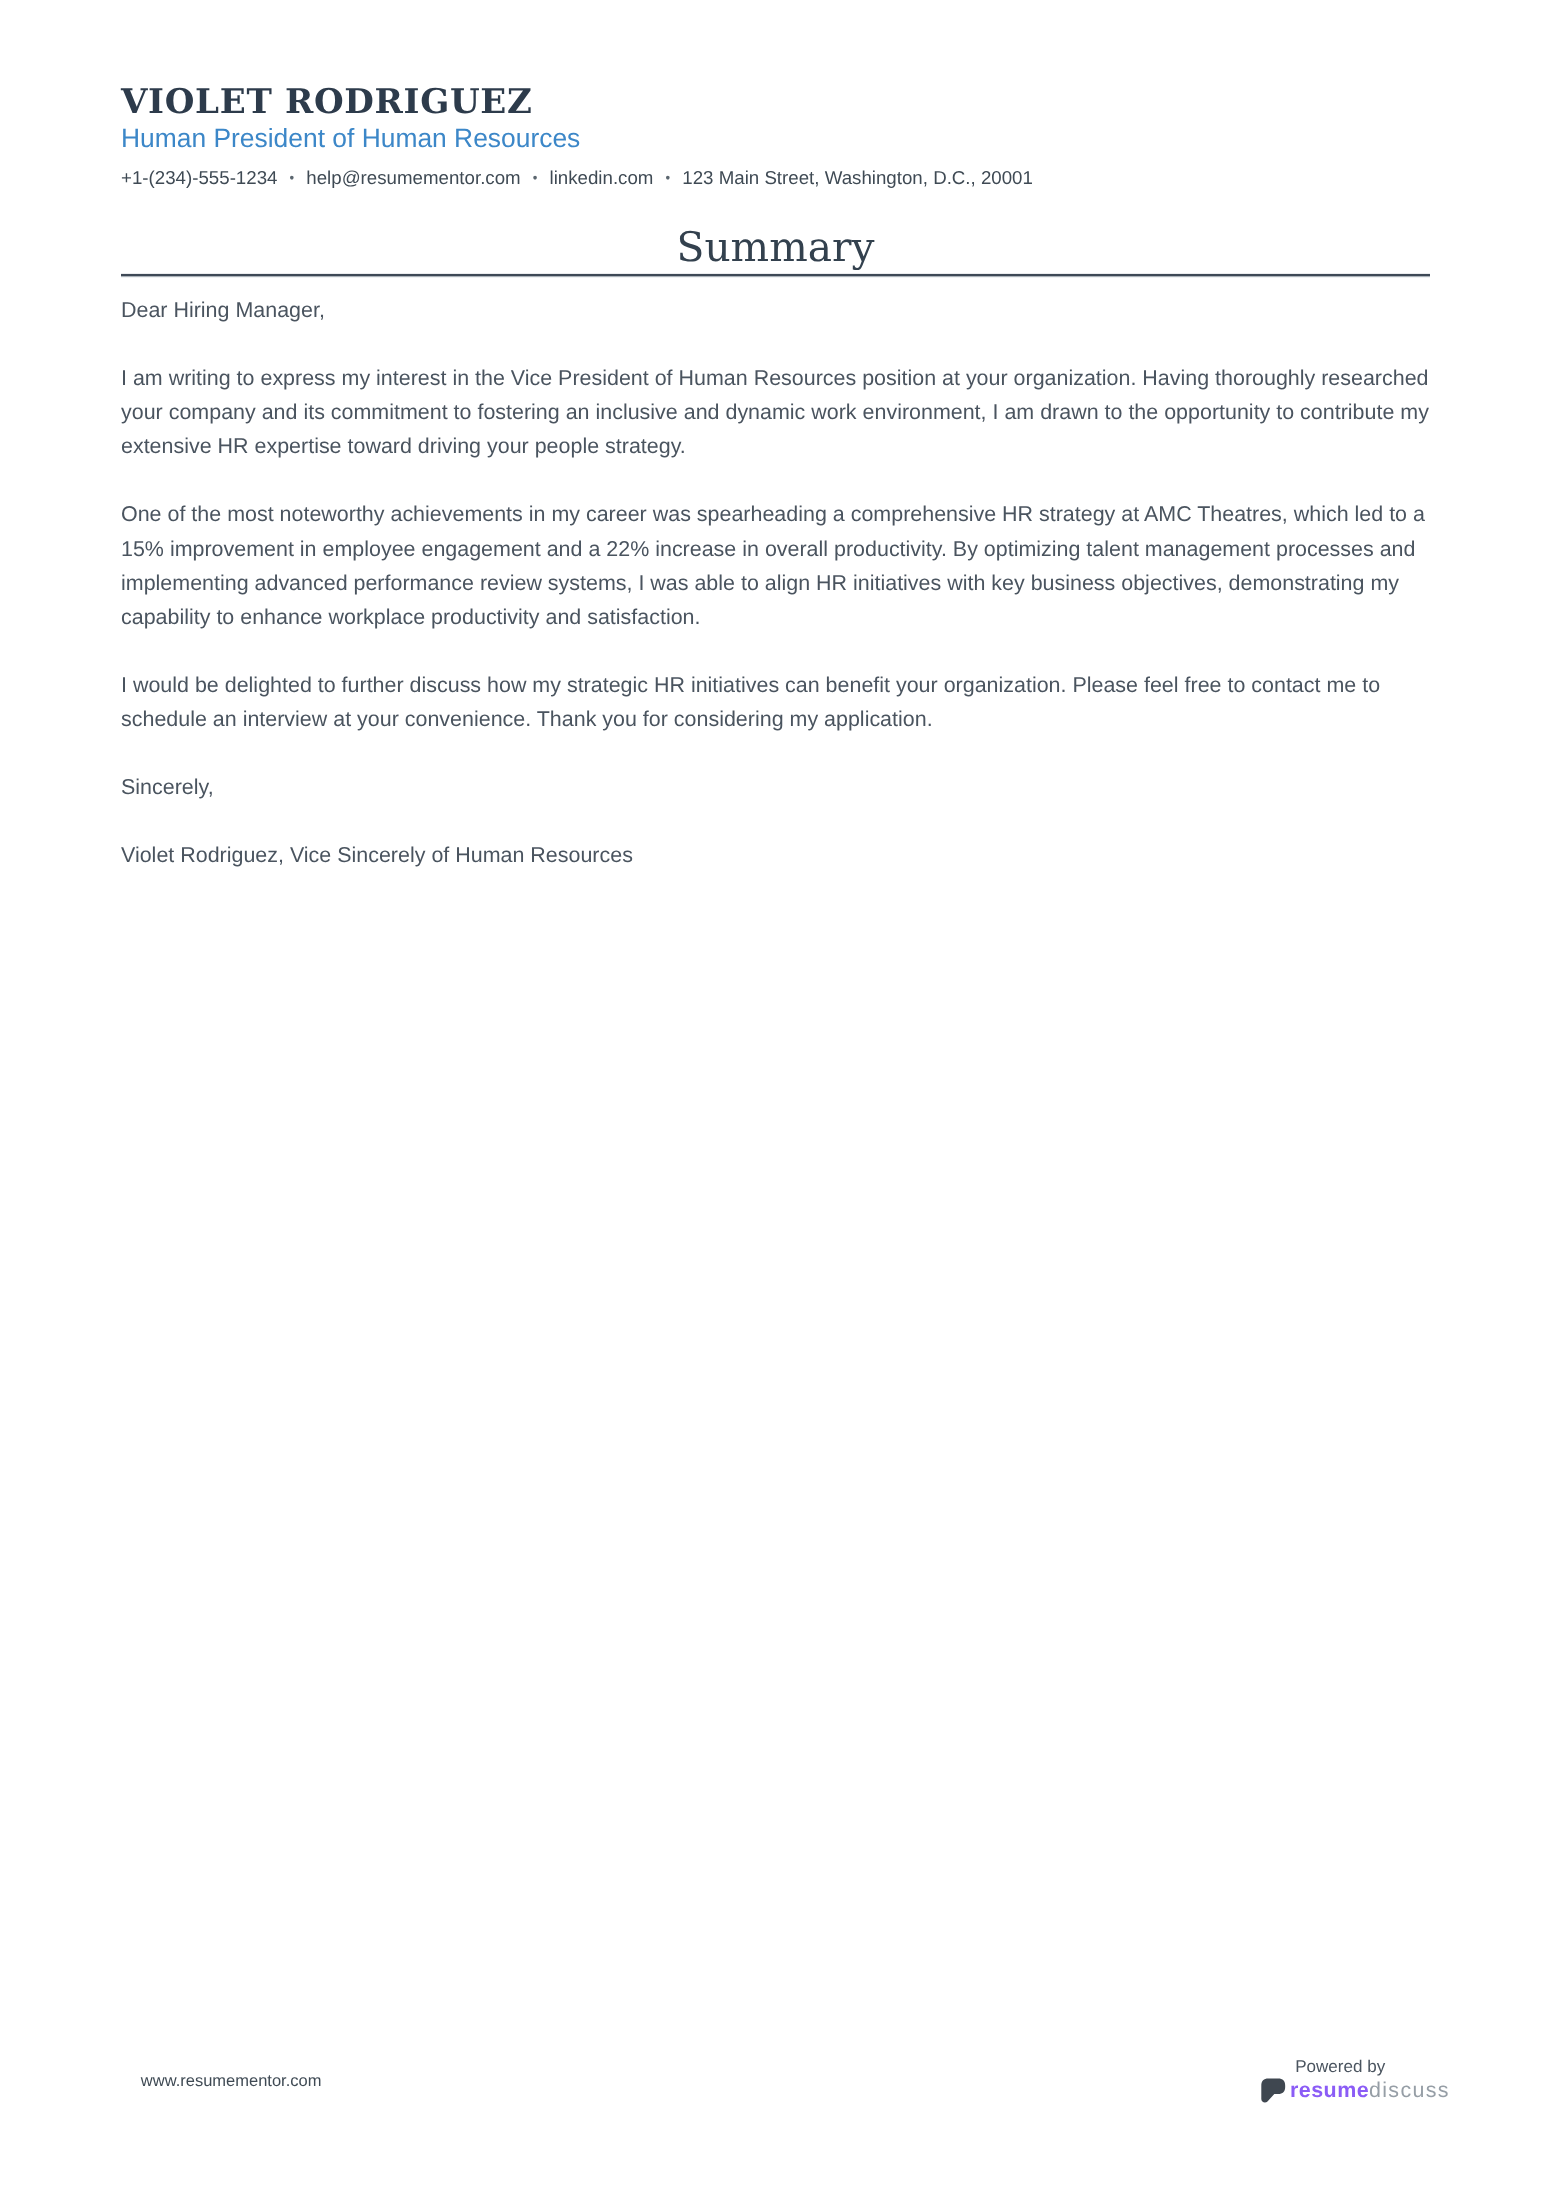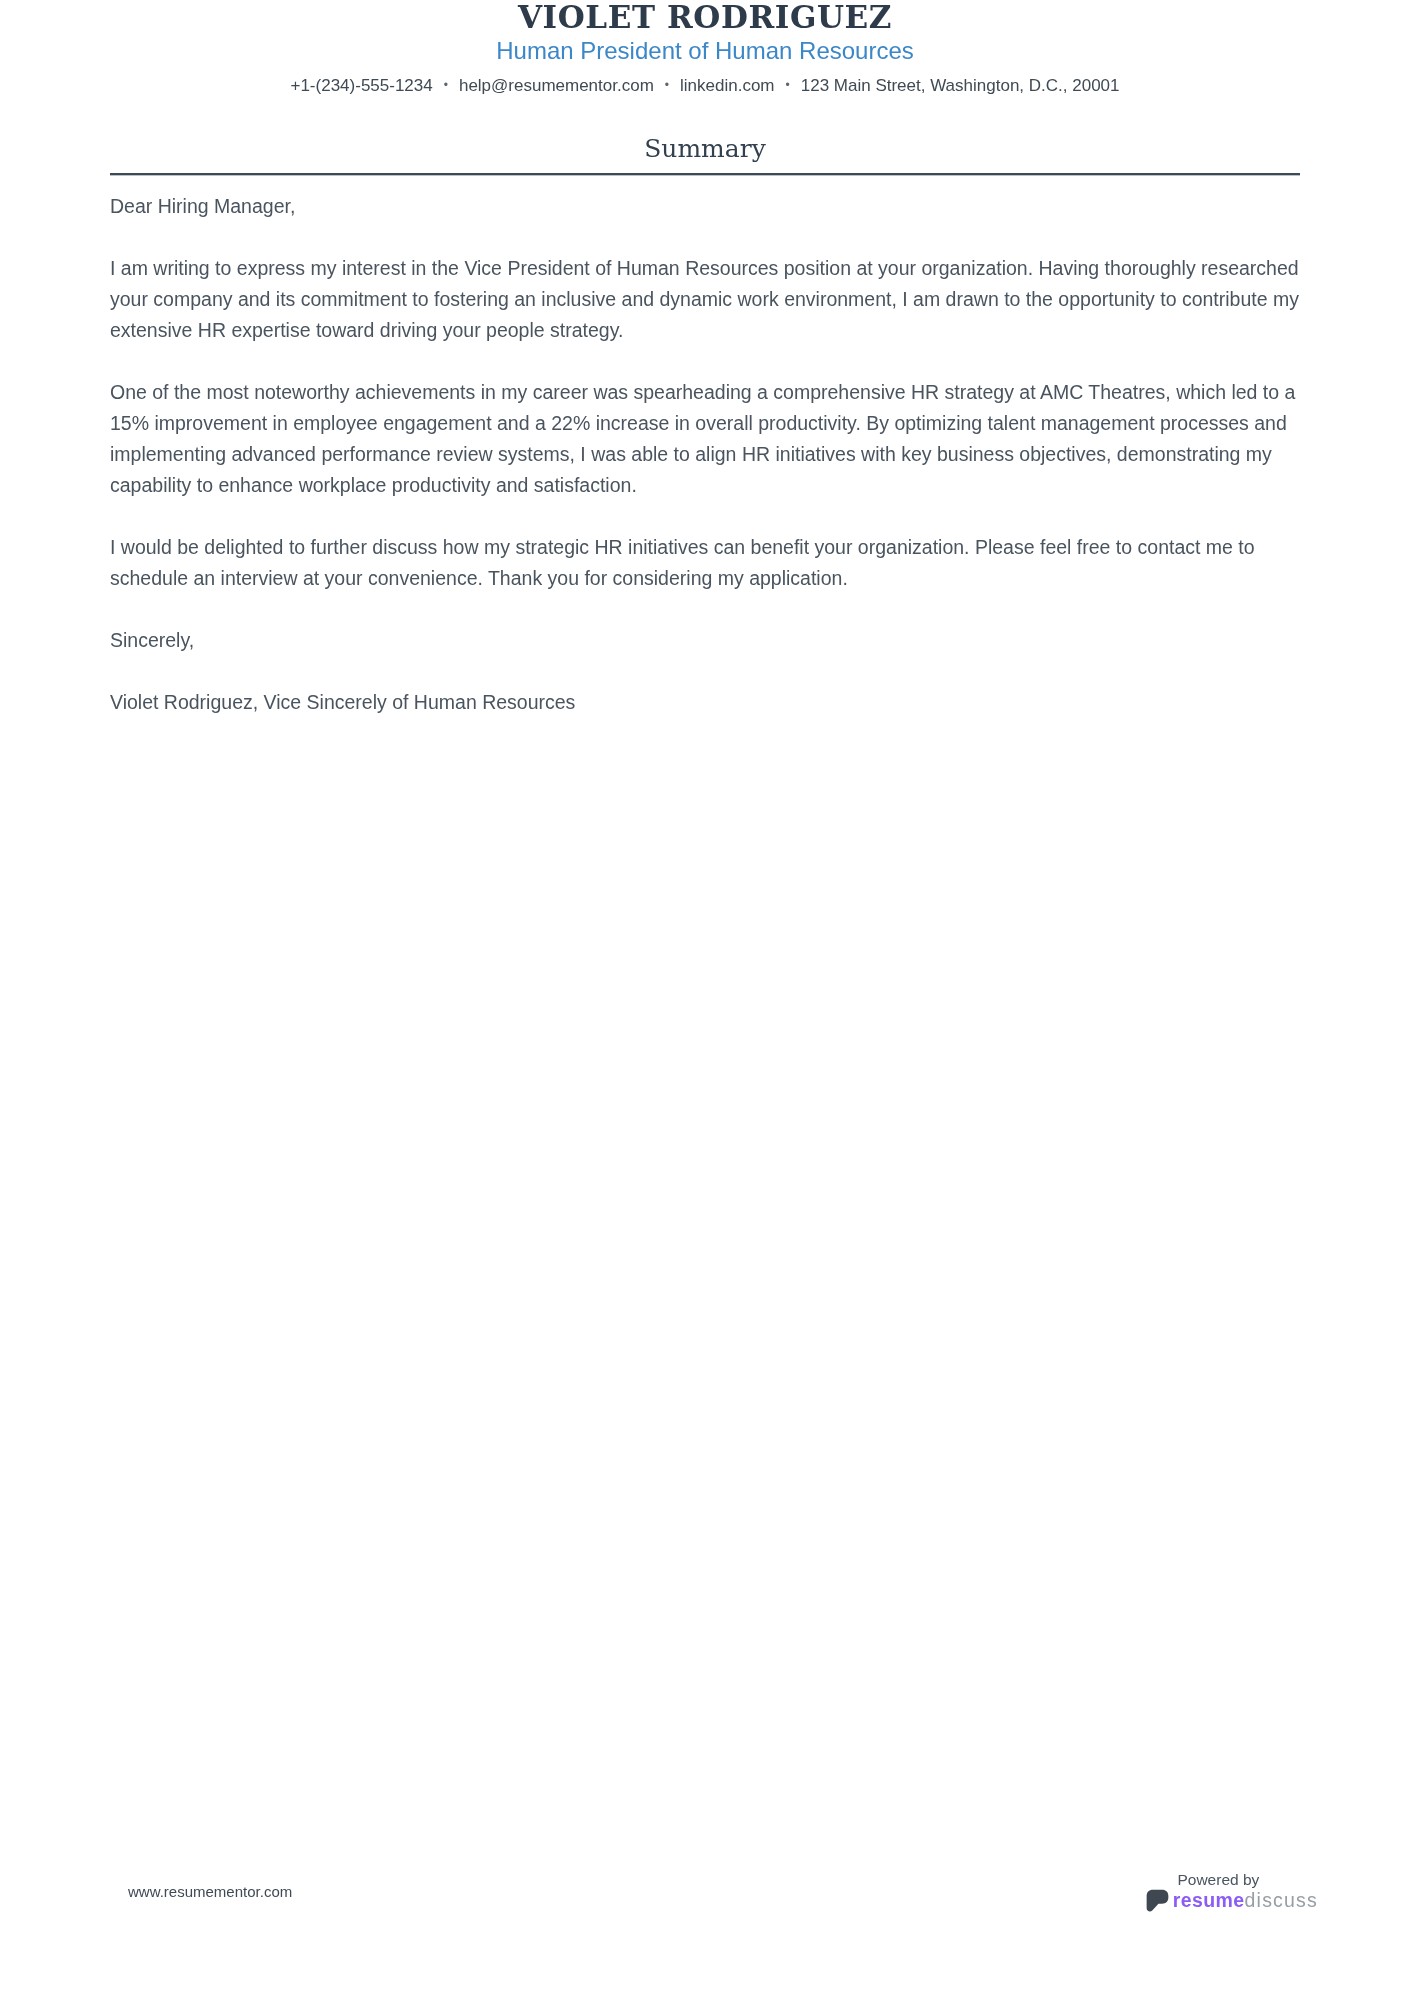--- a/index.html
+++ b/index.html
@@ -13,21 +13,21 @@
     overflow: hidden;
   }
   .page {
     width: 1410px;
     height: 1995px;
     padding: 0 110px;
     position: relative;
   }
 
   
-  .doc-header { text-align: center; }
+  .doc-header { padding-top: 76px; }
   .doc-name {
     font-family: "DejaVu Serif", serif;
     font-weight: 700;
     font-size: 31px;
     line-height: 34px;
     letter-spacing: 0.6px;
     color: #2d3b4b;
   }
   .doc-title {
     font-size: 24px;
@@ -47,21 +47,21 @@
     color: #5b666f;
     margin: 0 11px;
     vertical-align: 2px;
   }
 
   
   .section-title {
     margin-top: 36px;
     text-align: center;
     font-family: "DejaVu Serif", serif;
-    font-size: 25px;
+    font-size: 37px;
     line-height: 32px;
     font-weight: 500;
     color: #33414e;
   }
   .section-rule {
     margin-top: 8px;
     height: 2px;
     background: #3e4956;
     box-shadow: 0 1px 0 #b9c0c6;
   }

